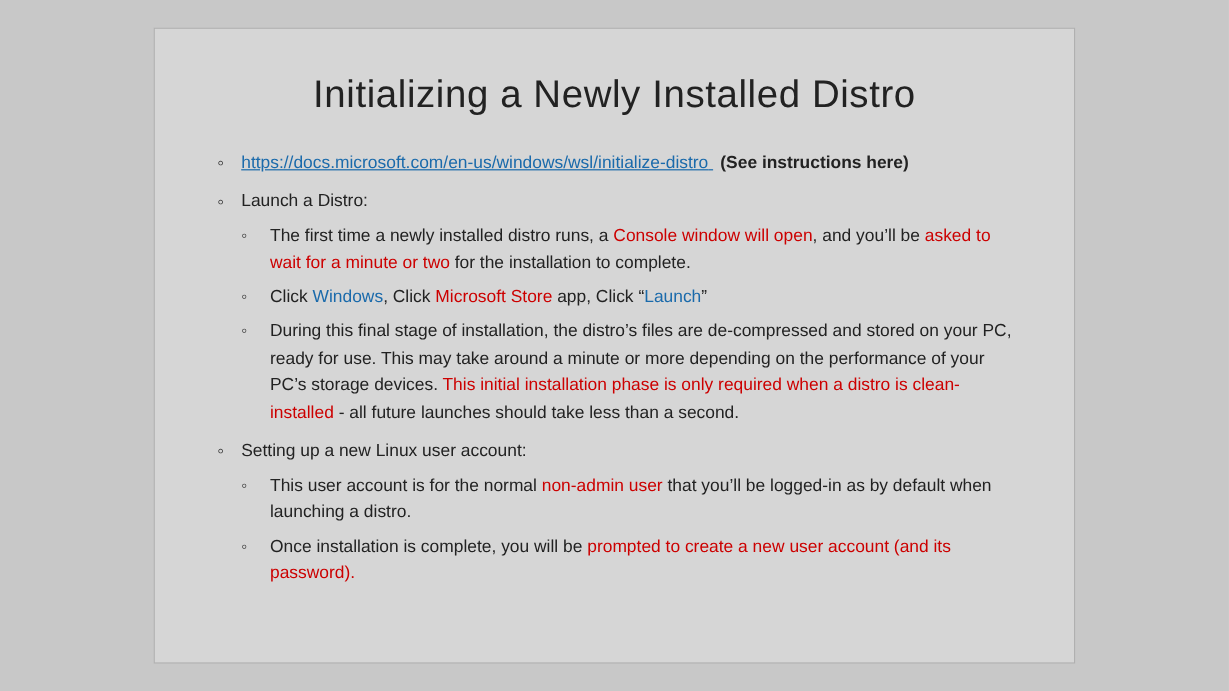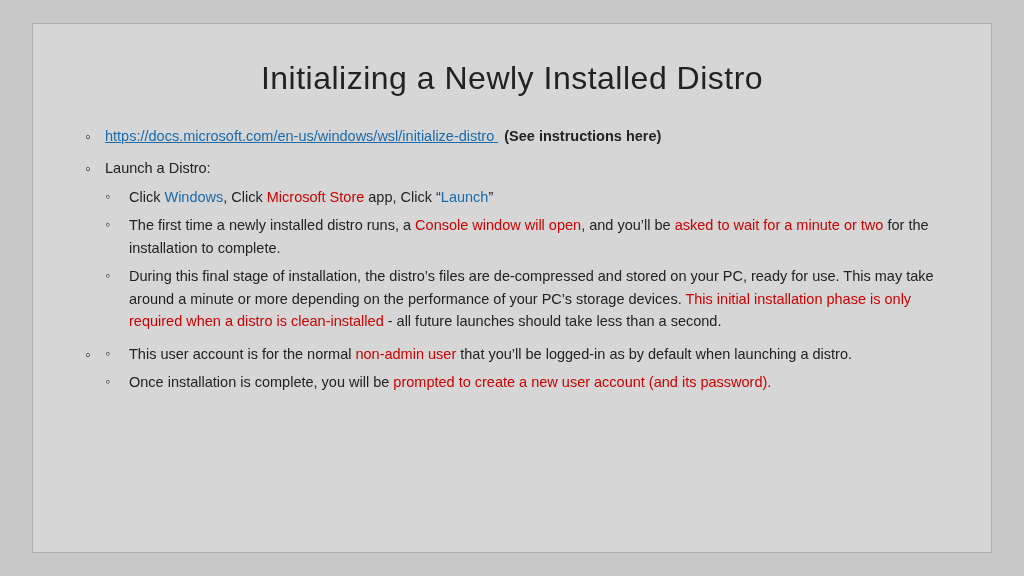--- a/index.html
+++ b/index.html
@@ -10,21 +10,21 @@
       height: 576px;
       display: flex;
       align-items: center;
       justify-content: center;
       font-family: 'Segoe UI', Arial, sans-serif;
     }
 
     .slide {
       background: #d6d6d6;
       border: 1px solid #b0b0b0;
-      width: 960px;
+      width: 768px;
       min-height: 530px;
       padding: 36px 52px 36px 52px;
     }
 
     .slide-title {
       font-size: 32px;
       font-weight: 300;
       color: #222;
       text-align: center;
       margin-bottom: 28px;
@@ -112,35 +112,38 @@
         <span class="see-instructions">  (See instructions here)</span>
       </li>
 
       <li>
         <span class="bold">
           <span>Launch a Distro</span><span>:</span>
         </span>
         <ul class="level2">
 
           <li>
-            <span>Click </span><span class="blue-text">Windows</span><span>, Click </span><span class="red">Microsoft Store</span><span> app, Click “</span><span class="blue-text">Launch</span><span>”</span>
+            <span>The first time a newly installed distro runs, a </span><span class="red">Console window will open</span><span>, and you’ll be </span><span class="red">asked to wait for a minute or two</span><span> for the installation to complete.</span>
           </li>
 
           <li>
-            <span>The first time a newly installed distro runs, a </span><span class="red">Console window will open</span><span>, and you’ll be </span><span class="red">asked to wait for a minute or two</span><span> for the installation to complete.</span>
+            <span>Click </span><span class="blue-text">Windows</span><span>, Click </span><span class="red">Microsoft Store</span><span> app, Click “</span><span class="blue-text">Launch</span><span>”</span>
           </li>
 
           <li>
             <span>During this final stage of installation, the distro’s files are de-compressed and stored on your PC, ready for use. This may take around a minute or more depending on the performance of your PC’s storage devices. </span><span class="red">This initial installation phase is only required when a distro is clean-installed</span><span> - all future launches should take less than a second.</span>
           </li>
 
         </ul>
       </li>
 
       <li>
+        <span class="bold">
+          <span>Setting up a new Linux user account</span><span>:</span>
+        </span>
         <ul class="level2">
 
           <li>
             <span>This user account is for the normal </span><span class="red">non-admin user</span><span> that you’ll be logged-in as by default when launching a distro.</span>
           </li>
 
           <li>
             <span>Once installation is complete, you will be </span><span class="red">prompted to create a new user account (and its password).</span>
           </li>
 

